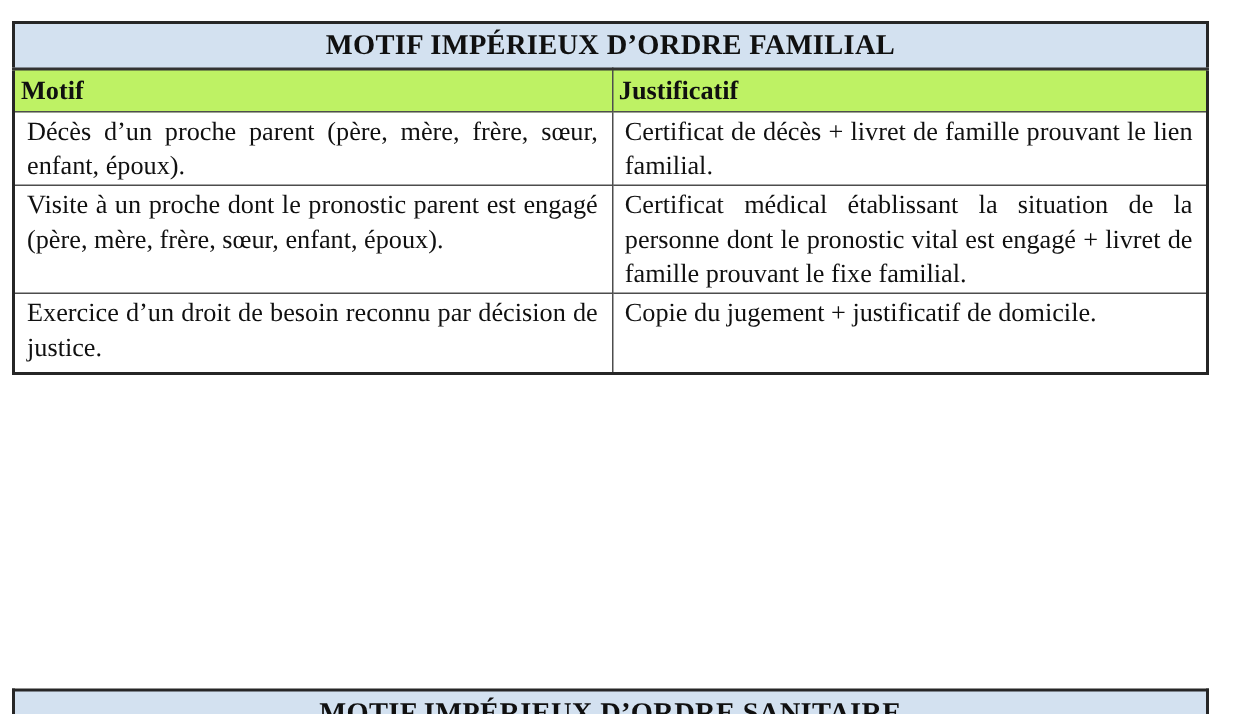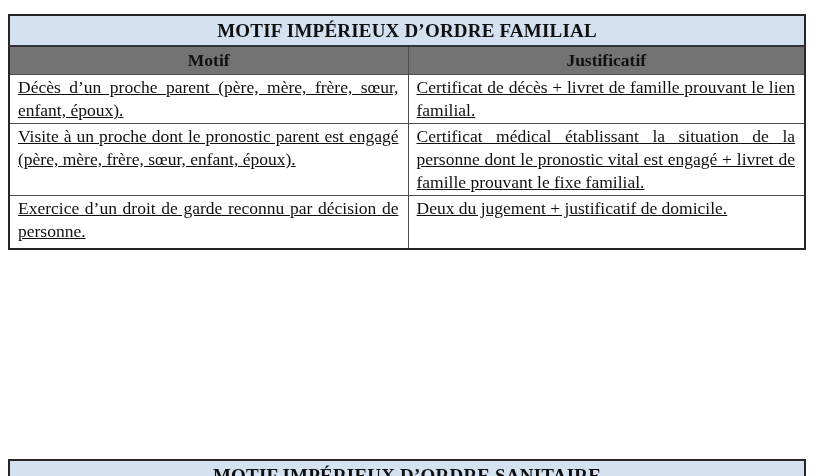--- a/index.html
+++ b/index.html
@@ -35,29 +35,27 @@
     background: #d3e1f0;
     text-align: center;
     font-weight: bold;
     font-size: 19px;
     line-height: 25px;
     padding: 2px 4px;
     border-bottom: 2px solid #333333;
     letter-spacing: 0.2px;
   }
   .head-row td {
-    background: #737373;
-    text-align: center;
+    background: #bef264;
     font-weight: bold;
     padding: 2px 4px;
   }
   .body-row td {
     background: #ffffff;
     text-align: justify;
-    text-decoration: underline;
   }
   .col-motif { width: 399px; }
   .col-justif { width: 397px; }
 </style>
 </head>
 <body>
 
 <div class="doc">
 
   <table class="motif-table" id="table-familial">
@@ -75,22 +73,22 @@
       </tr>
       <tr class="body-row" style="height:47px">
         <td>Décès d’un proche parent (père, mère, frère, sœur, enfant, époux).</td>
         <td>Certificat de décès + livret de famille prouvant le lien familial.</td>
       </tr>
       <tr class="body-row" style="height:71px">
         <td>Visite à un proche dont le pronostic parent est engagé (père, mère, frère, sœur, enfant, époux).</td>
         <td>Certificat médical établissant la situation de la personne dont le pronostic vital est engagé + livret de famille prouvant le fixe familial.</td>
       </tr>
       <tr class="body-row" style="height:53px">
-        <td>Exercice d’un droit de garde reconnu par décision de personne.</td>
-        <td>Deux du jugement + justificatif de domicile.</td>
+        <td>Exercice d’un droit de besoin reconnu par décision de justice.</td>
+        <td>Copie du jugement + justificatif de domicile.</td>
       </tr>
     </tbody>
   </table>
 
   <table class="motif-table" id="table-sanitaire">
     <tbody>
       <tr class="title-row" style="height:29px">
         <td>MOTIF IMPÉRIEUX D’ORDRE SANITAIRE</td>
       </tr>
     </tbody>

